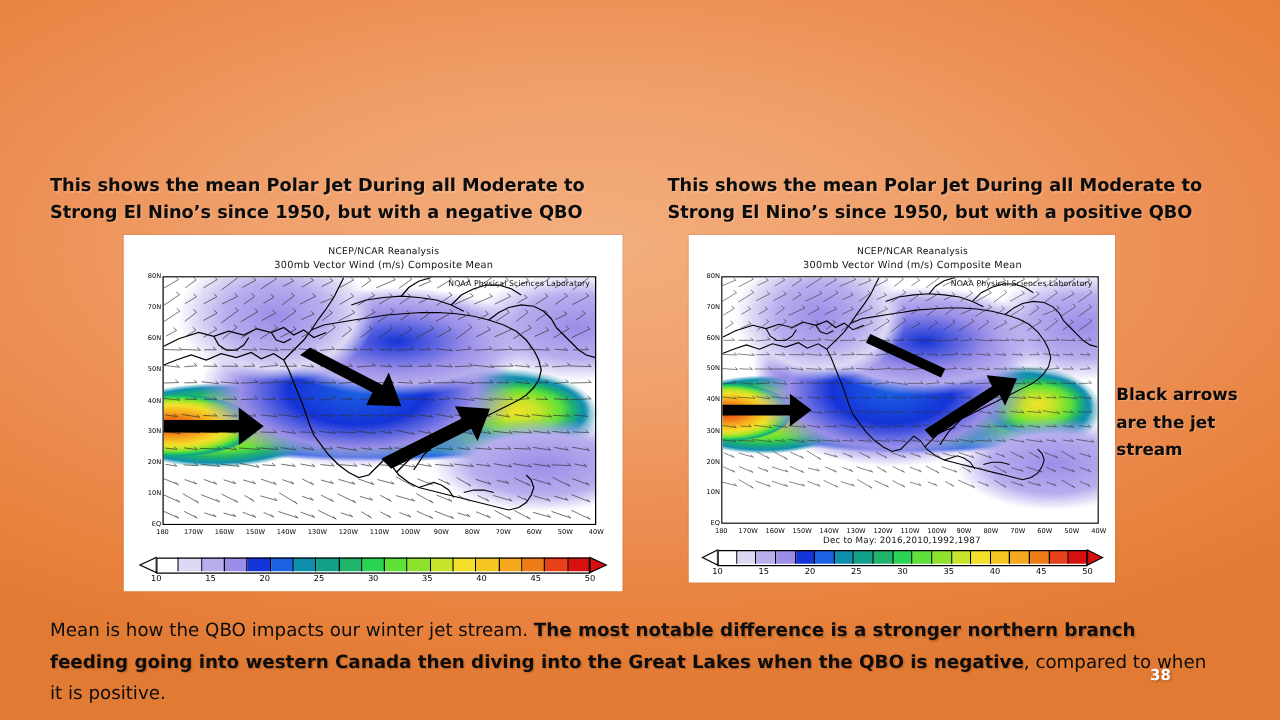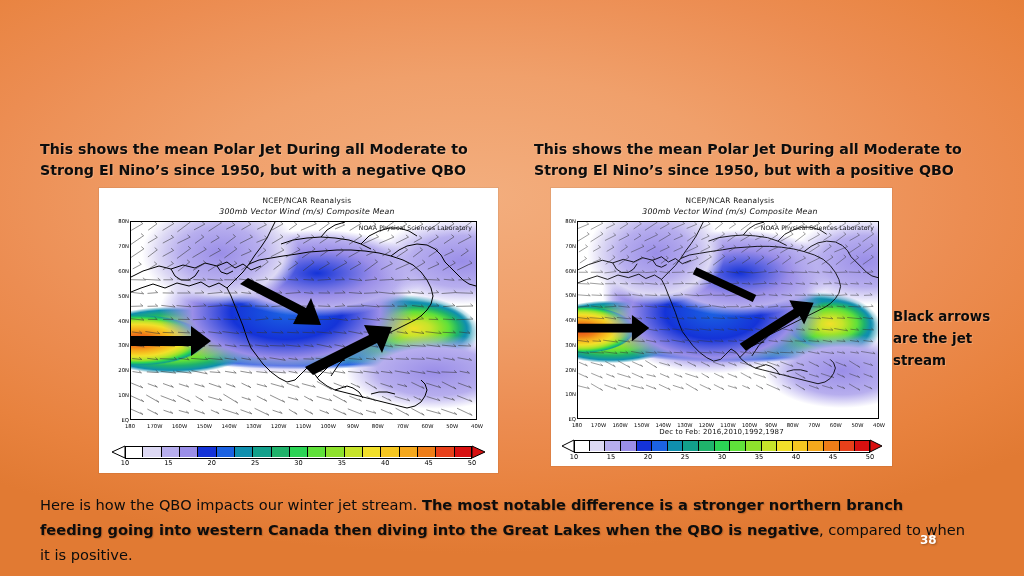--- a/index.html
+++ b/index.html
@@ -45,21 +45,21 @@
   #panel-left{left:99px;top:188px;width:399px;height:285px;}
   #panel-right{left:551px;top:188px;width:341px;height:278px;}
   .map-head{
     position:absolute;left:0;right:0;
     text-align:center;
     font-family:"DejaVu Sans", sans-serif;
     color:#111;
     padding-left:17px;
   }
   .mh1{font-size:7.4px;letter-spacing:.2px;}
-  .mh2{font-size:7.8px;letter-spacing:.2px;font-style:italic;}
+  .mh2{font-size:7.8px;letter-spacing:.2px;}
   .noaa{
     position:absolute;right:4px;top:2px;
     font-size:6.2px;color:#111;
     font-family:"DejaVu Sans", sans-serif;
     letter-spacing:.1px;z-index:6;
   }
   
   .plot{
     position:absolute;border:1.1px solid #000;
     overflow:hidden;background:#fff;
@@ -1621,21 +1621,21 @@
         <div class="xlab" style="position: absolute; left: 177px; top: 232.5px; transform: translateX(-50%);">110W</div>
         <div class="xlab" style="position: absolute; left: 198.571px; top: 232.5px; transform: translateX(-50%);">100W</div>
         <div class="xlab" style="position: absolute; left: 220.143px; top: 232.5px; transform: translateX(-50%);">90W</div>
         <div class="xlab" style="position: absolute; left: 241.714px; top: 232.5px; transform: translateX(-50%);">80W</div>
         <div class="xlab" style="position: absolute; left: 263.286px; top: 232.5px; transform: translateX(-50%);">70W</div>
         <div class="xlab" style="position: absolute; left: 284.857px; top: 232.5px; transform: translateX(-50%);">60W</div>
         <div class="xlab" style="position: absolute; left: 306.429px; top: 232.5px; transform: translateX(-50%);">50W</div>
         <div class="xlab" style="position: absolute; left: 328px; top: 232.5px; transform: translateX(-50%);">40W</div>
       </div>
 
-    <div class="datestr" style="top:240px;">Dec to Feb: 2016,2010,1992,1987</div>
+    <div class="datestr" style="top:240px;">Dec to May: 2016,2010,1992,1987</div>
 
     <div class="cbar-wrap" style="left:11px;top:252px;width:320px;height:24px;">
       <svg viewBox="0 0 320 12" preserveAspectRatio="none" style="position:absolute;left:0;top:0;width:320px;height:12px;">
         <polygon points="0,6 12,0 12,12" fill="#fff" stroke="#000" stroke-width="1"></polygon>
         <polygon points="320,6 308,0 308,12" fill="#d81010" stroke="#000" stroke-width="1"></polygon>
       </svg>
       <div class="cbar" id="cbar-right" style="left:12px;right:12px;">
           <i style="background: rgb(255, 255, 255);"></i>
           <i style="background: rgb(221, 217, 244);"></i>
           <i style="background: rgb(183, 174, 238);"></i>
@@ -1667,18 +1667,18 @@
           <div class="cnum" style="left: 234px;">40</div>
           <div class="cnum" style="left: 271px;">45</div>
           <div class="cnum" style="left: 308px;">50</div>
         </div>
     </div>
   </div>
 
   <div id="annot">Black arrows are the jet stream</div>
 
   <div id="footer">
-    <span>Here is how the QBO impacts our winter jet stream.  </span><b>The most notable difference is a stronger northern branch feeding going into western Canada then diving into the Great Lakes when the QBO is negative</b><span>, compared to when it is positive.</span>
+    <span>Mean is how the QBO impacts our winter jet stream.  </span><b>The most notable difference is a stronger northern branch feeding going into western Canada then diving into the Great Lakes when the QBO is negative</b><span>, compared to when it is positive.</span>
   </div>
 
   <div id="pagenum">38</div>
 
 </div>
 
 </body></html>

